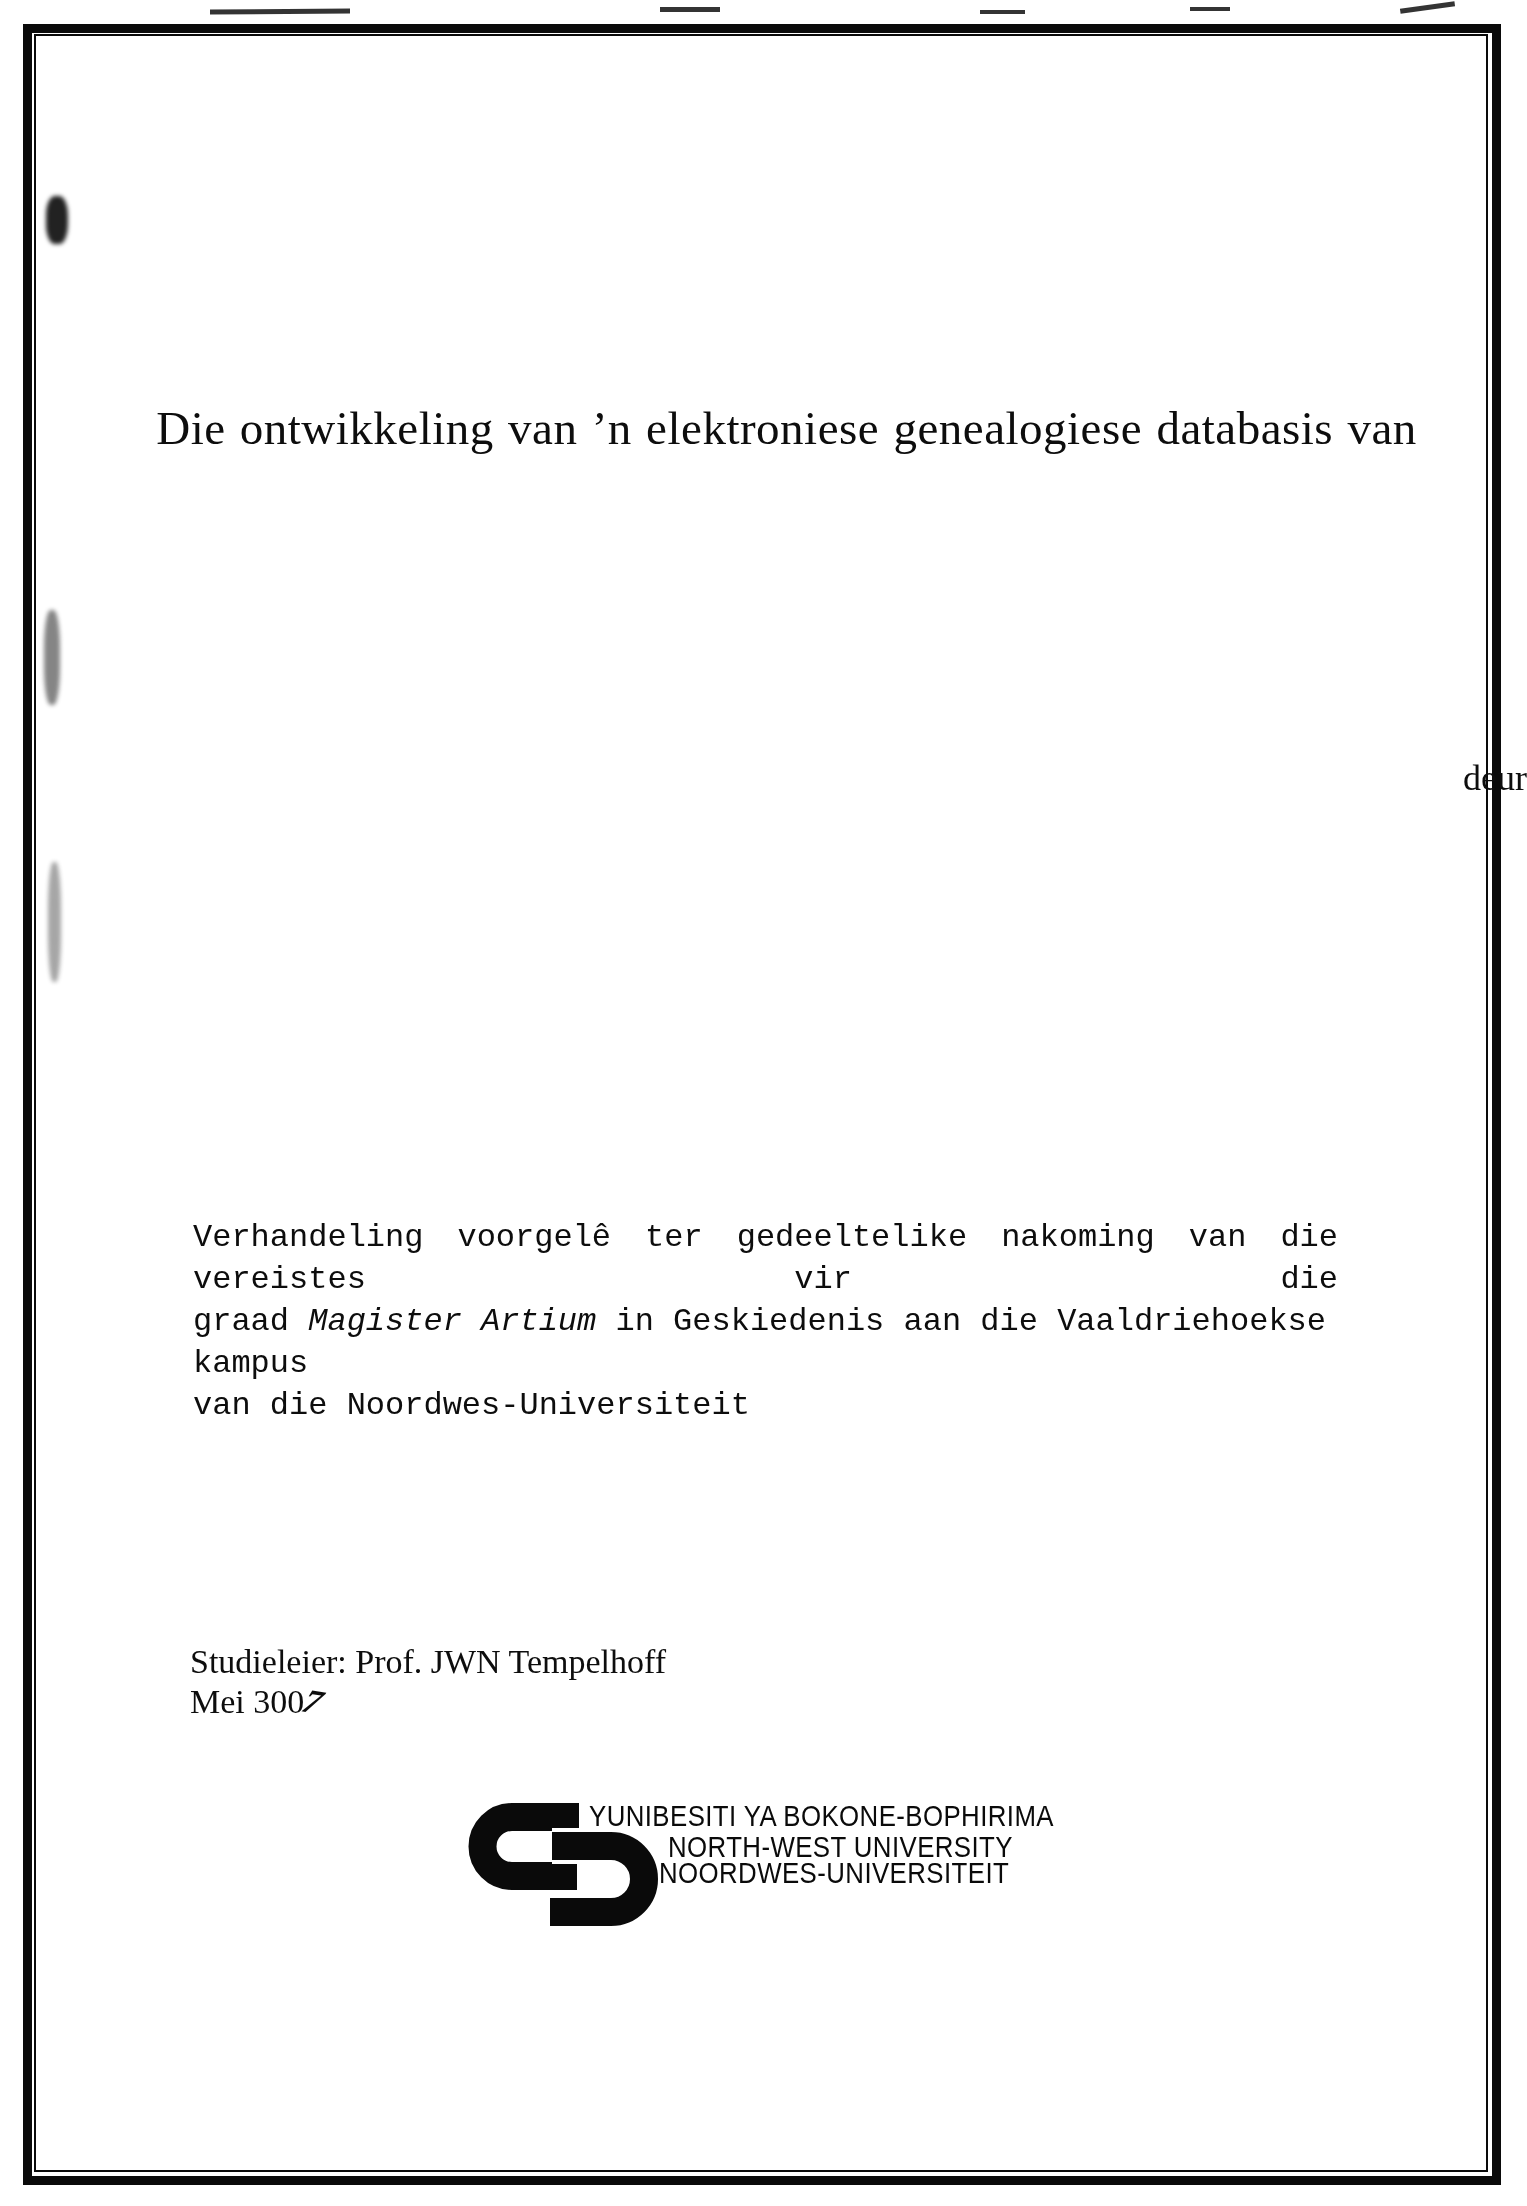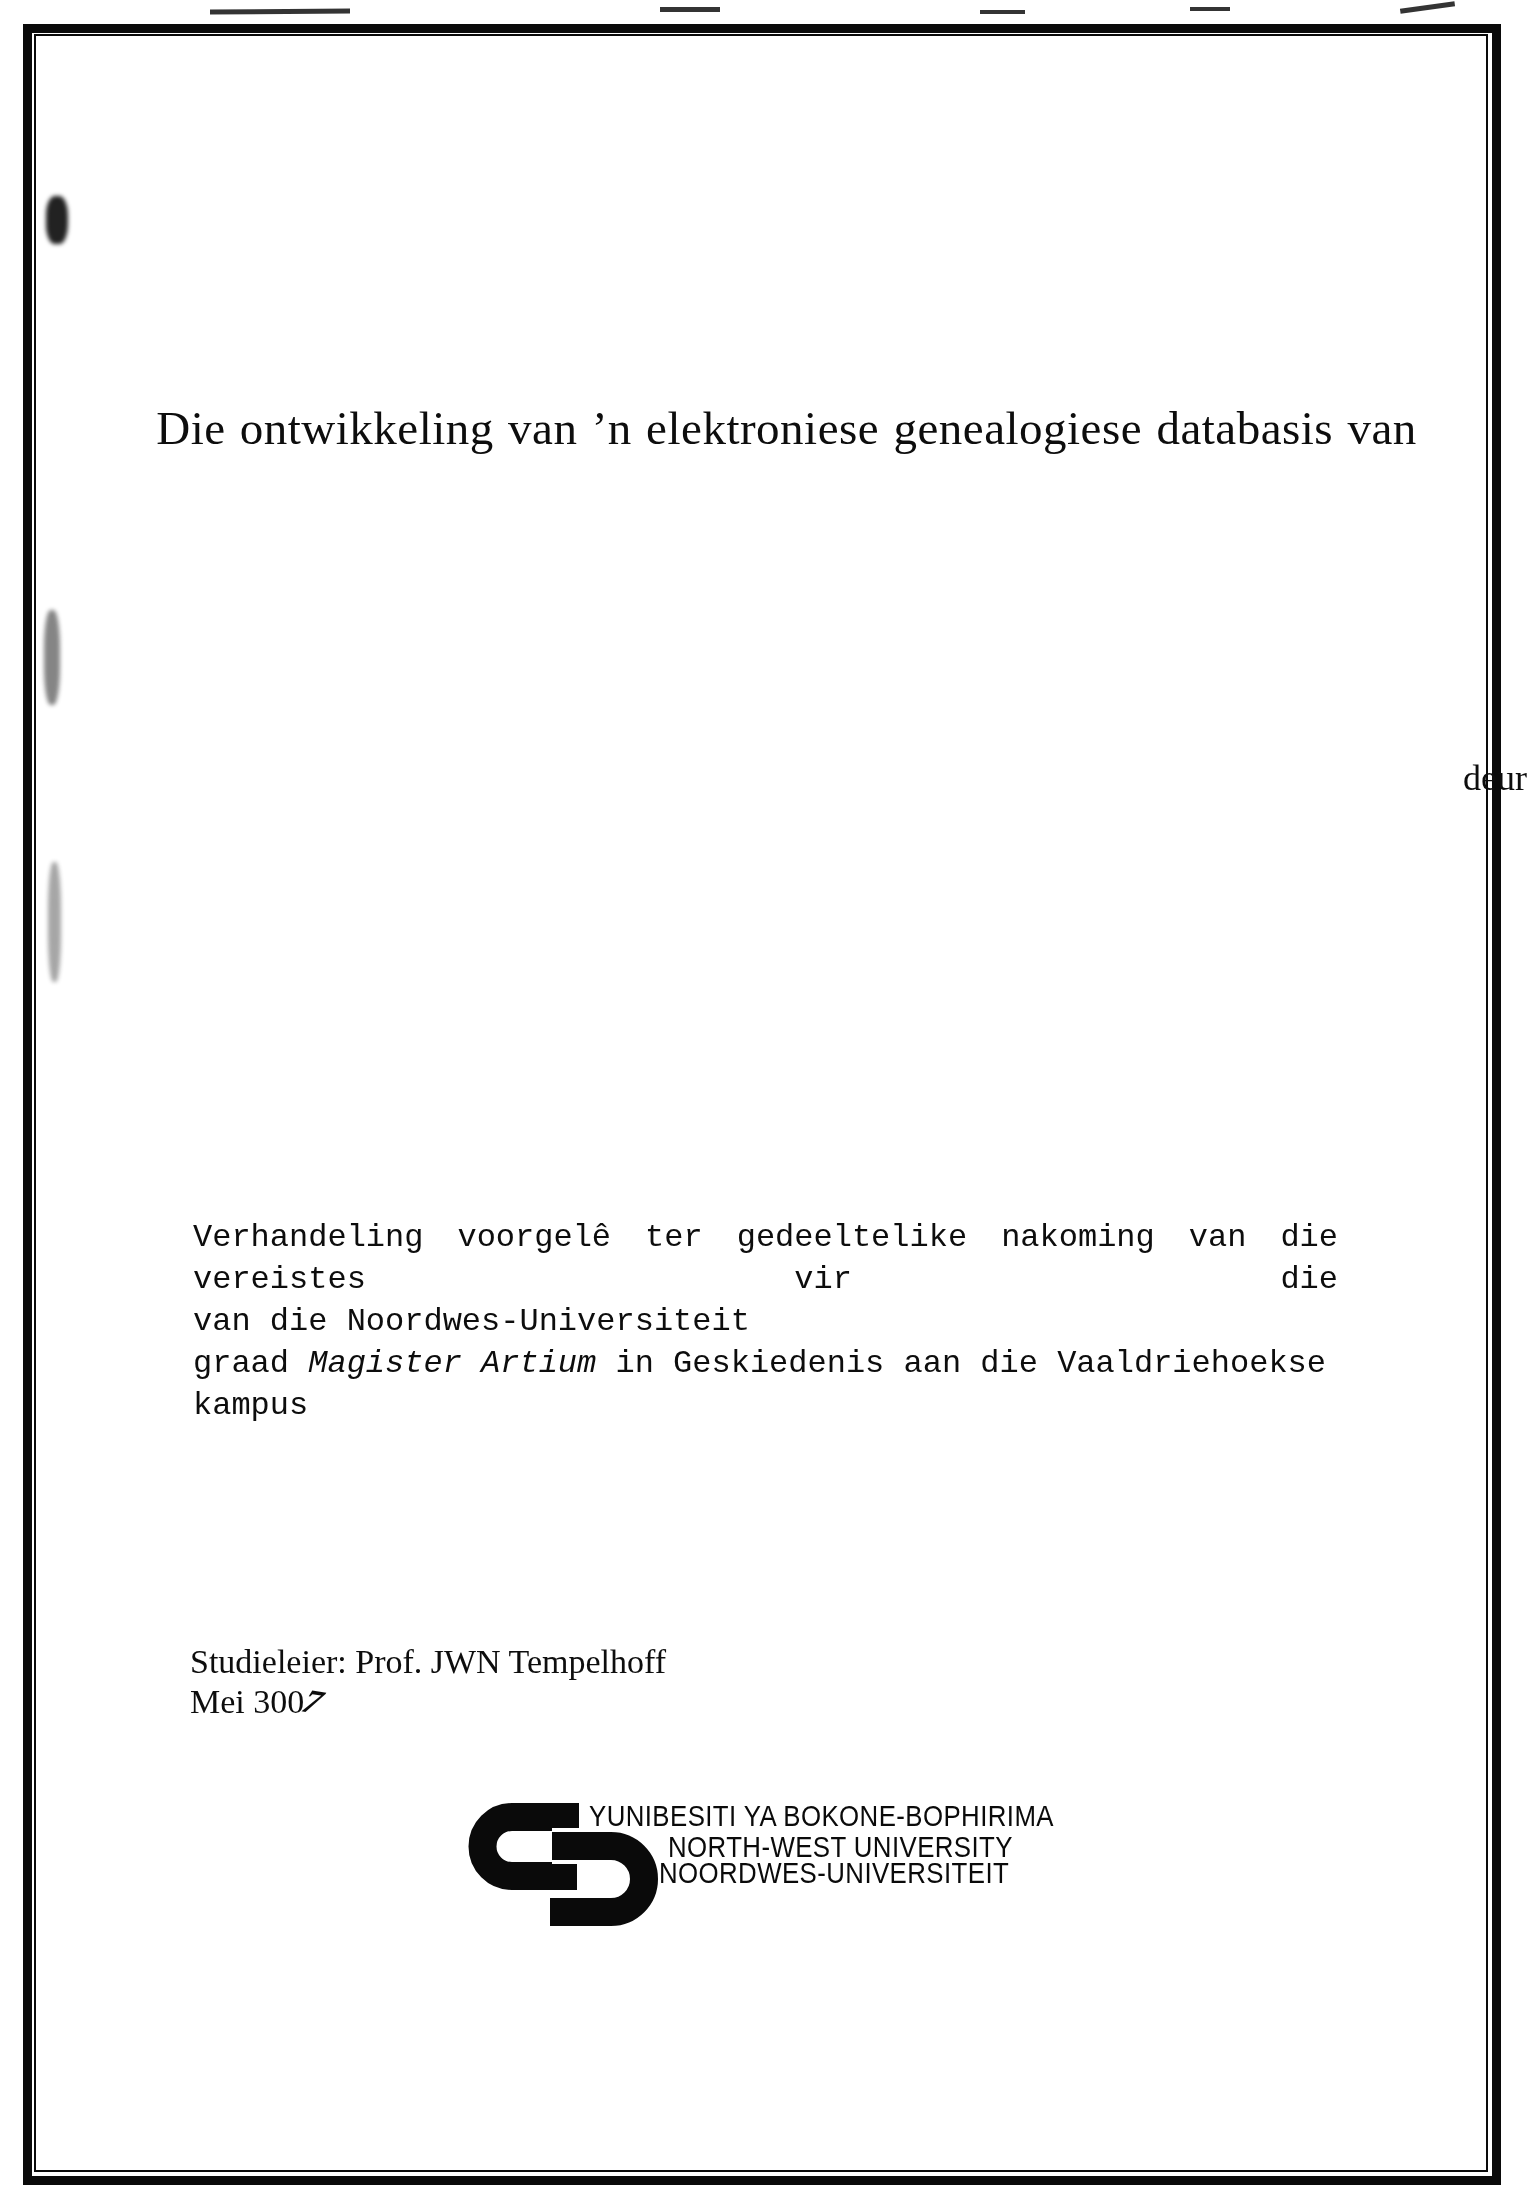--- a/index.html
+++ b/index.html
@@ -82,22 +82,22 @@
 
   <div class="title">
     <div>Die ontwikkeling van ’n elektroniese genealogiese databasis van</div>
   </div>
 
   <div class="byline">deur</div>
 
 
   <div class="statement">
     <div class="st-just">Verhandeling voorgelê ter gedeeltelike nakoming van die vereistes vir die</div>
+    <div><span>graad </span><span class="it">Magister Artium</span><span> in Geskiedenis aan die Vaaldriehoekse kampus</span></div>
     <div>van die Noordwes-Universiteit</div>
-    <div><span>graad </span><span class="it">Magister Artium</span><span> in Geskiedenis aan die Vaaldriehoekse kampus</span></div>
   </div>
 
   <div class="supervisor">
     <div>Studieleier: Prof. JWN Tempelhoff</div>
     <div><span>Mei 300</span><span class="seven">7</span></div>
   </div>
 
   <div class="logo">
     <svg width="210" height="135" viewBox="0 0 210 135" aria-hidden="true">
 

